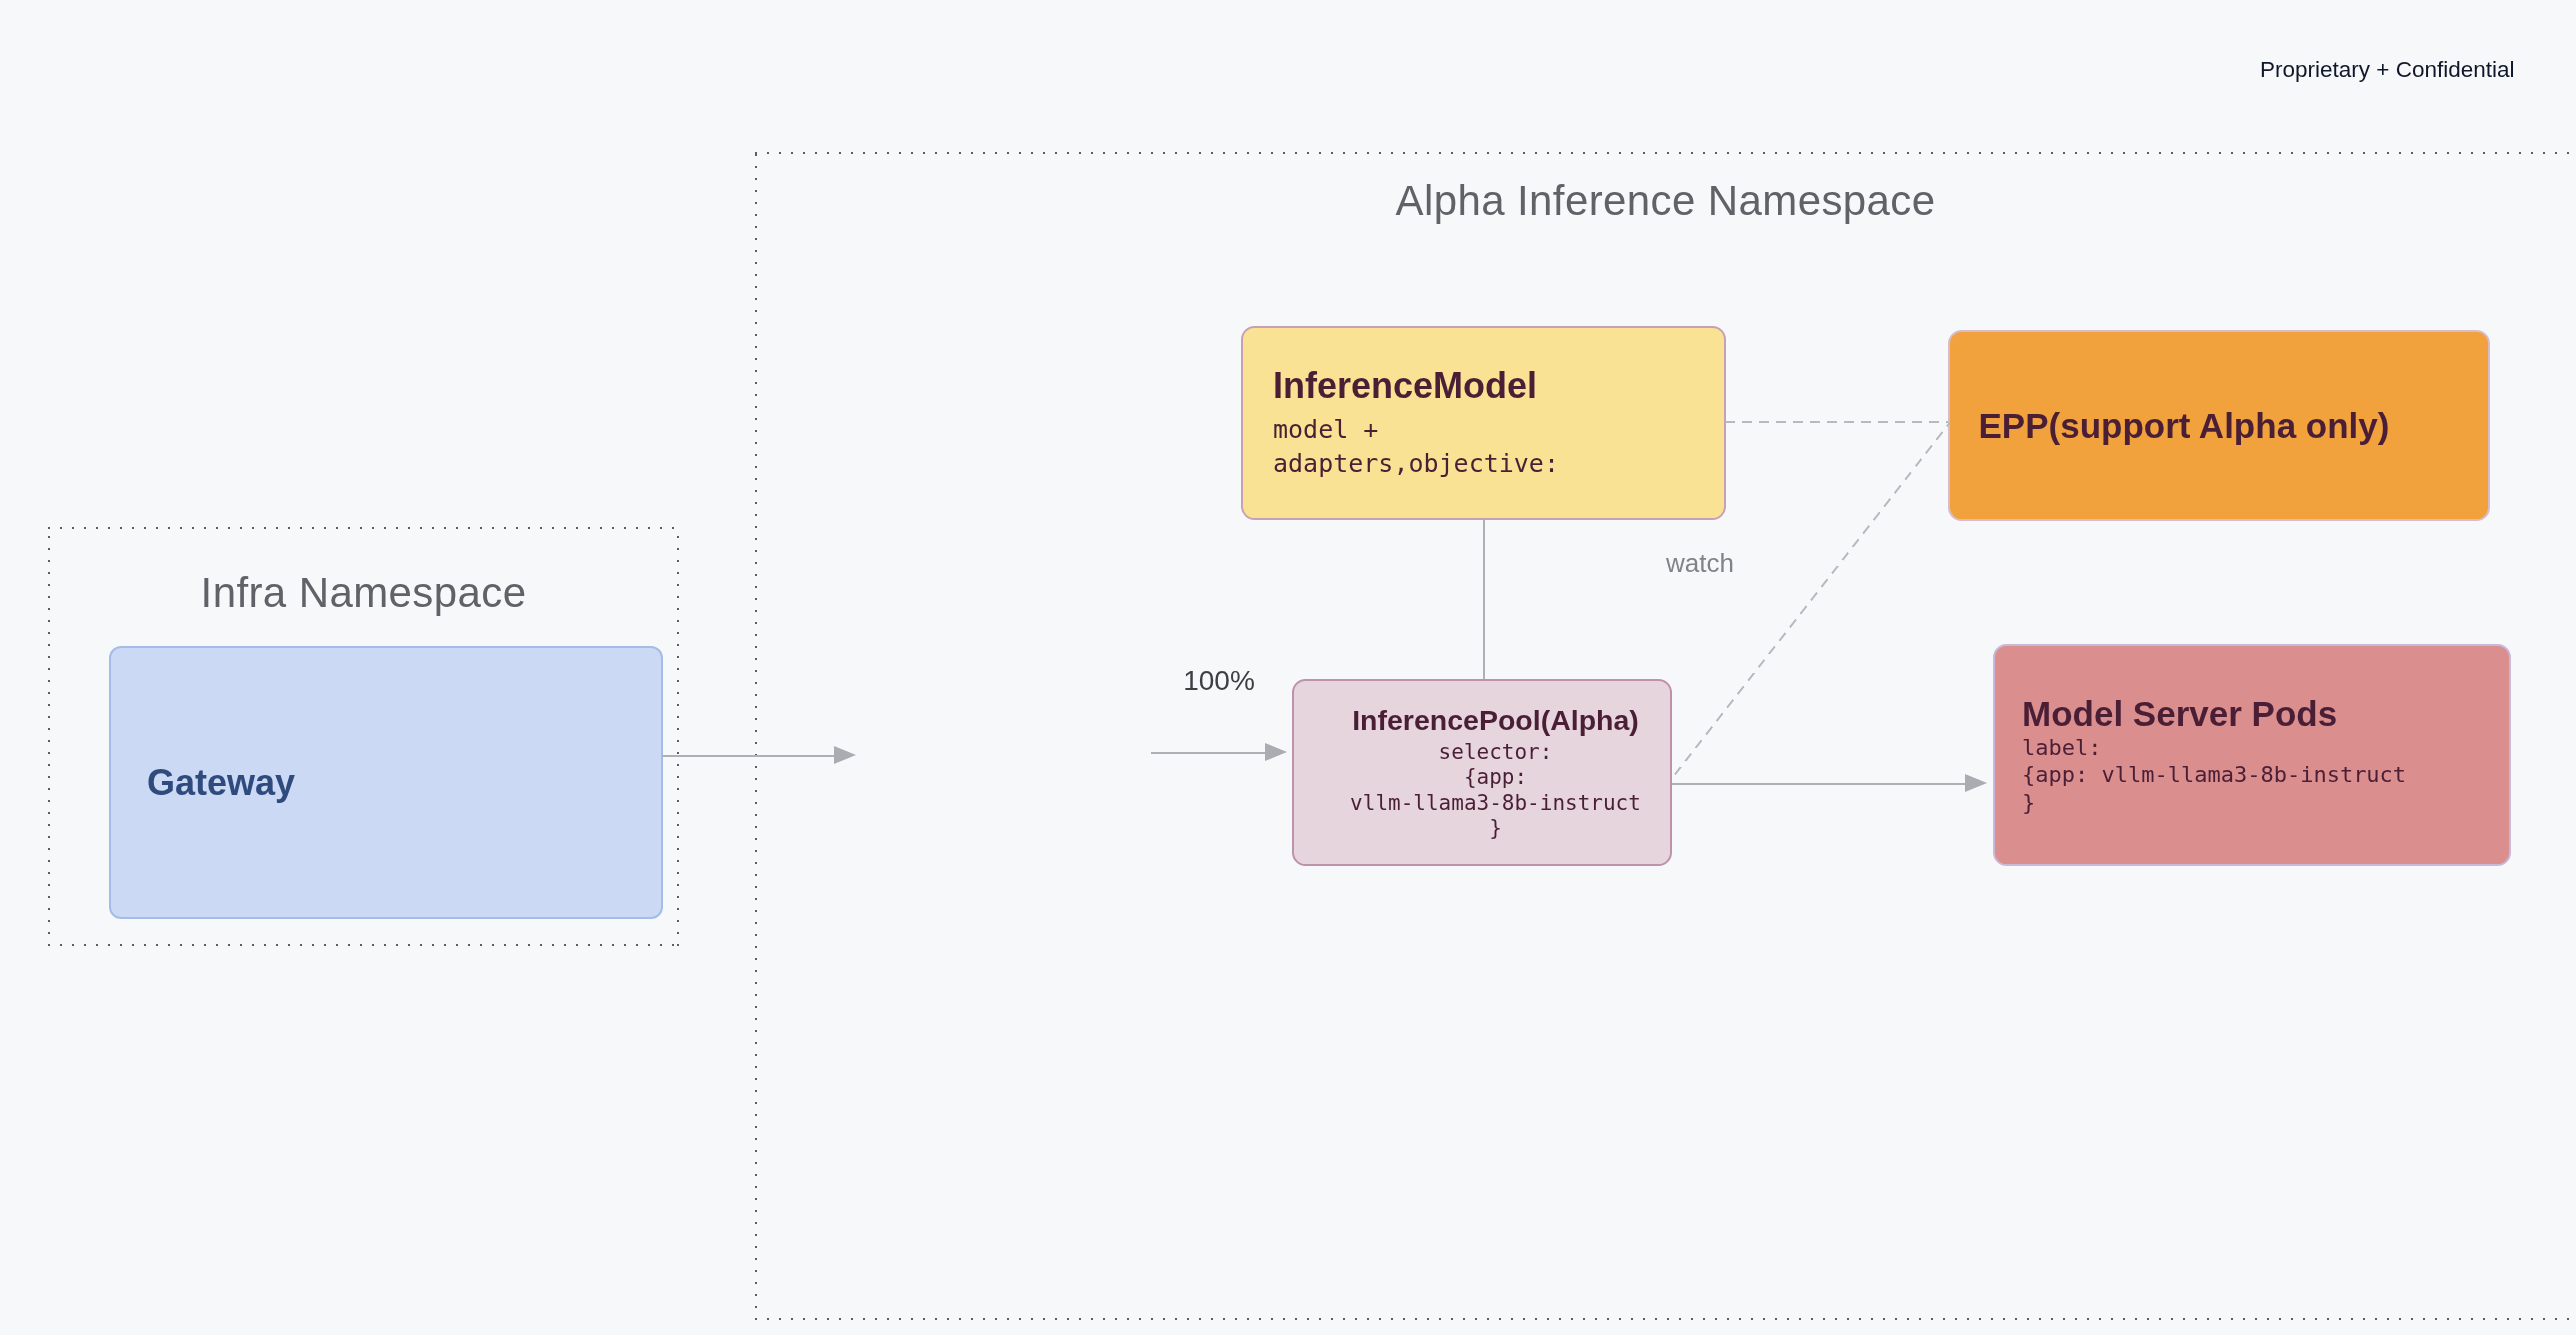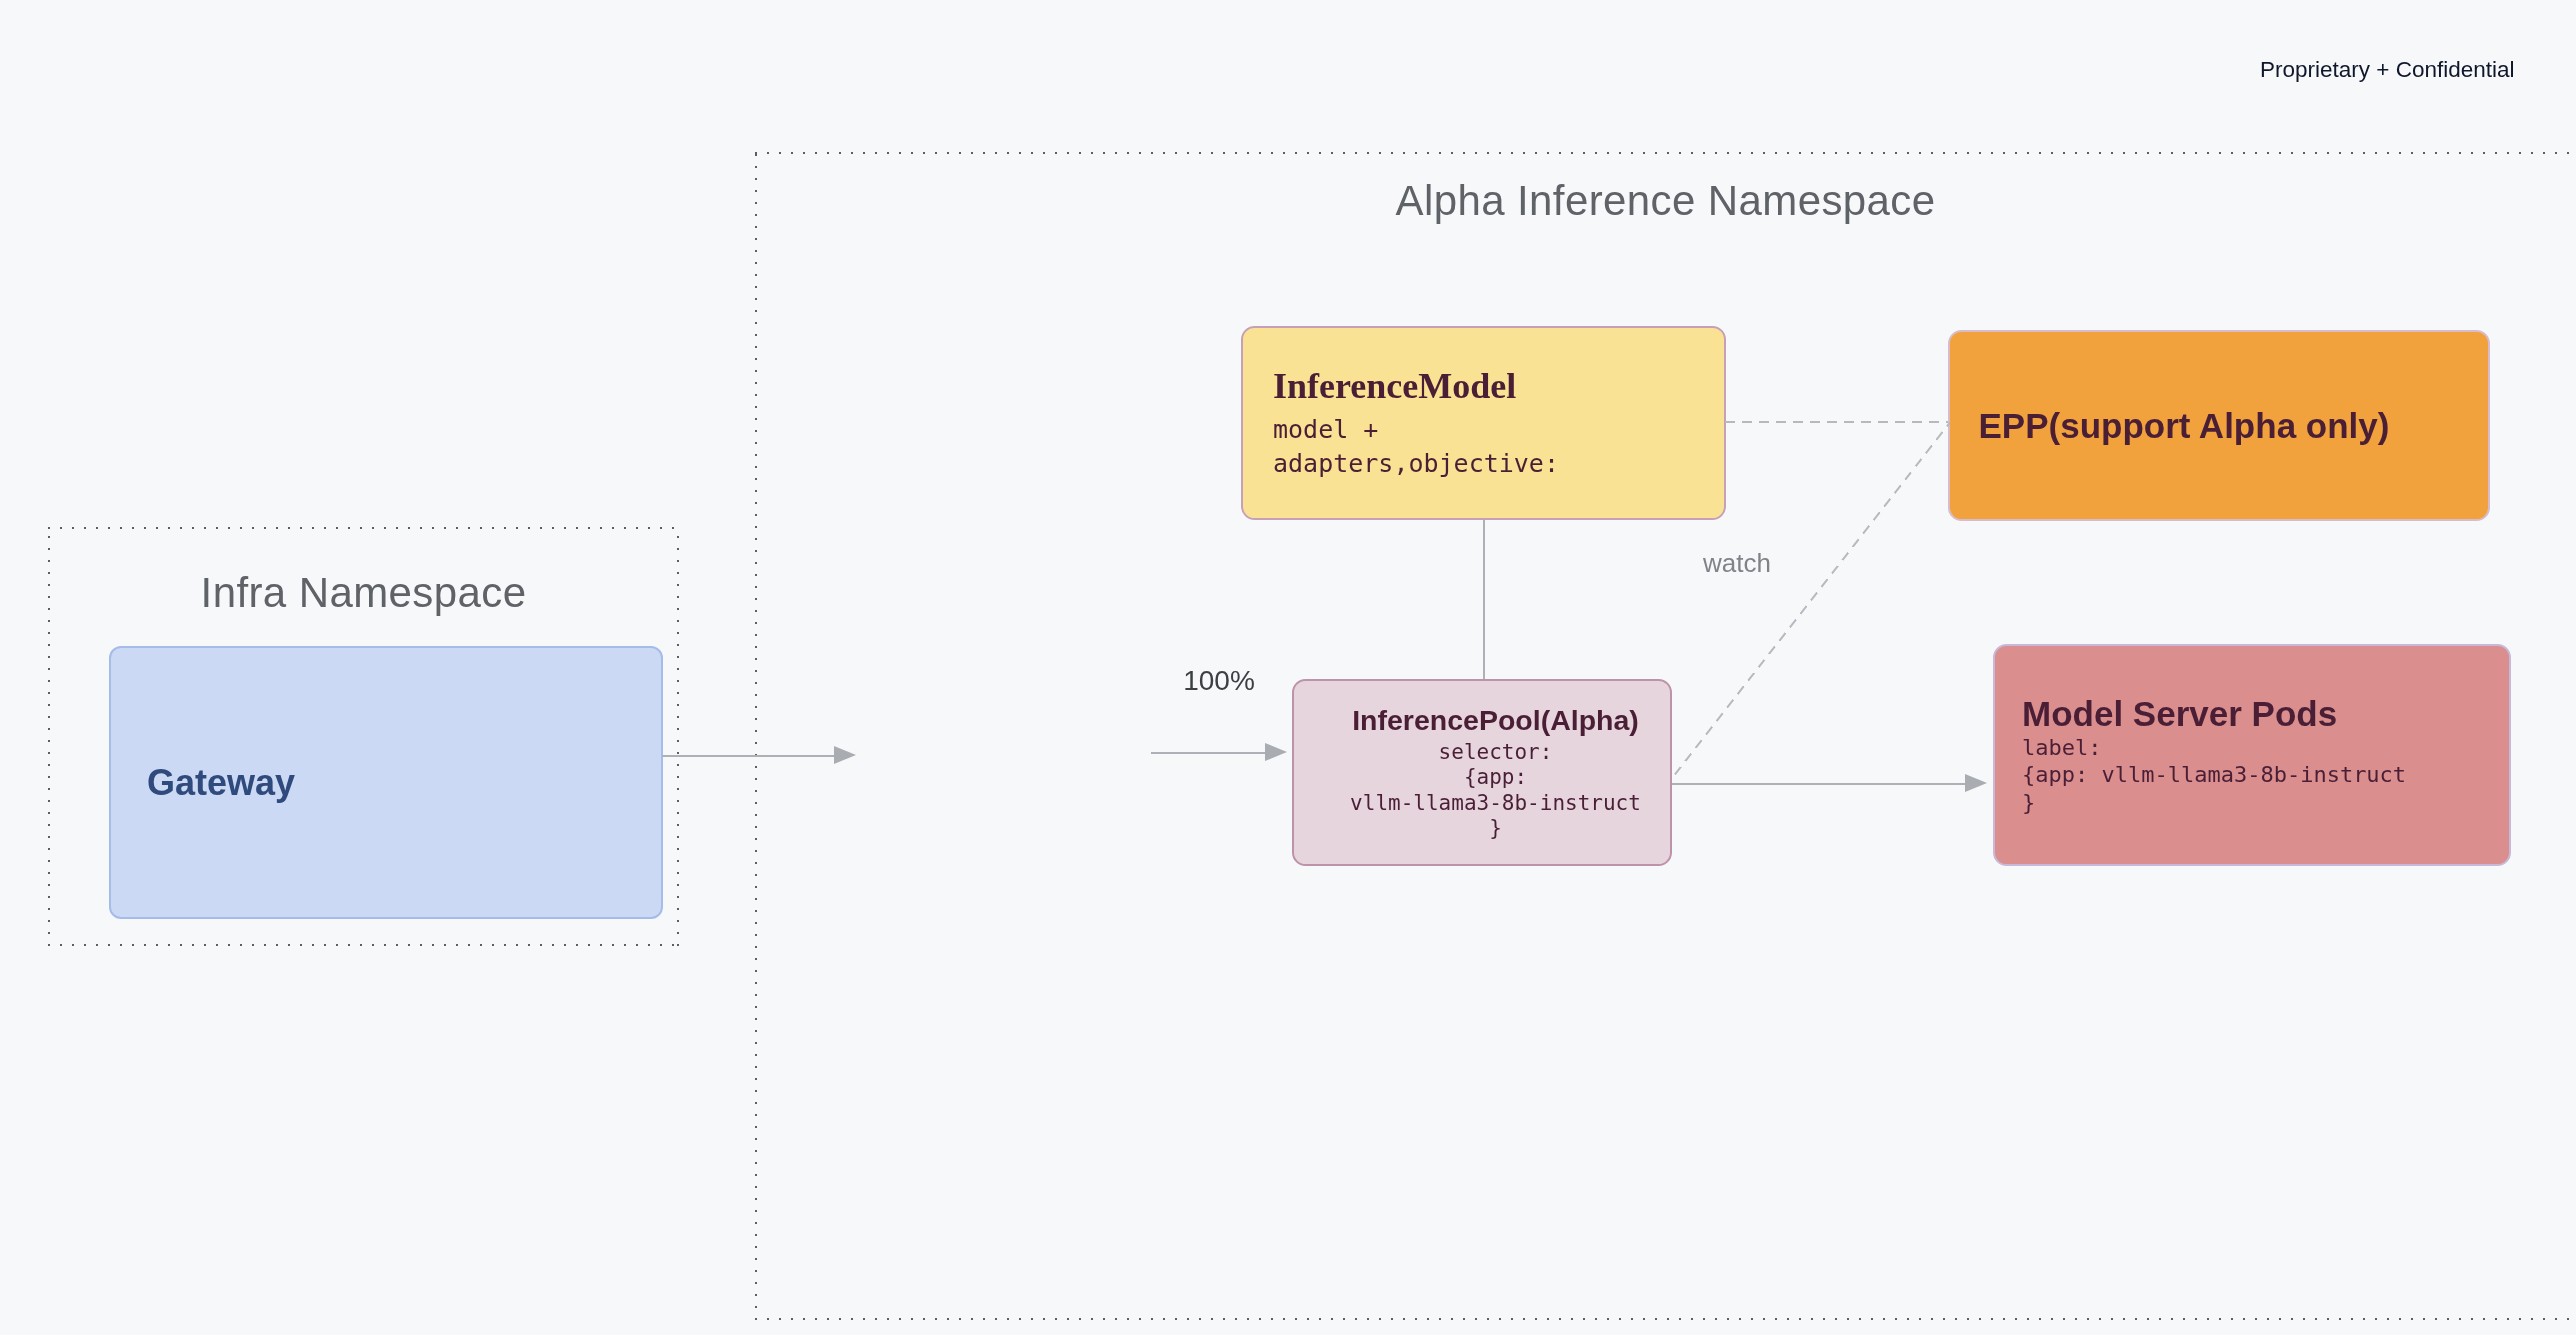--- a/index.html
+++ b/index.html
@@ -69,21 +69,21 @@
   <div class="ns-title" style="left:48px;top:569px;width:631px;">Infra Namespace</div>
 
   <div class="node" style="left:109px;top:646px;width:554px;height:273px;
        background:#cbd9f4;border:2.3px solid #a6bce8;border-radius:12px;padding-left:36px;">
     <div class="title" style="font-size:36px;color:#2f4a7d;">Gateway</div>
   </div>
 
 
   <div class="node" style="left:1241px;top:326px;width:485px;height:194px;
        background:#f9e294;border:2.3px solid #c7a0b8;padding-left:30px;">
-    <div class="title" style="font-size:36px;color:#4a1f36;margin-bottom:6px;font-family:Liberation Serif, serif;">InferenceModel</div>
+    <div class="title" style="font-size:36px;color:#4a1f36;margin-bottom:6px;">InferenceModel</div>
     <div class="code" style="font-size:25px;line-height:1.35;">model +
 adapters,objective:</div>
   </div>
 
   <div class="node" style="left:1948px;top:330px;width:542px;height:191px;
        background:#f1a23d;border:2.3px solid #d9bccb;padding-left:28.5px;">
     <div class="title" style="font-size:35px;color:#4a1f36;">EPP(support Alpha only)</div>
   </div>
 
   <div class="node" style="left:1292px;top:679px;width:380px;height:187px;
@@ -109,21 +109,21 @@
   <div class="hline" style="left:1151px;top:752px;width:116px;"></div>
   <div class="arrowhead" style="left:1265px;top:743px;"></div>
   <div class="edge-label" style="left:1170px;top:665px;width:98px;font-size:28px;text-align:center;">100%</div>
 
   <div class="vline" style="left:1483px;top:519px;height:160px;"></div>
 
   <div class="dash" style="left:1725px;top:421px;width:223px;"></div>
 
   <div class="dash" style="left:1674px;top:774px;width:447px;
        transform:rotate(-52deg);transform-origin:0 0;"></div>
-  <div class="edge-label" style="left:1703px;top:548px;font-size:26px;color:#7f8489;">watch</div>
+  <div class="edge-label" style="left:1666px;top:548px;font-size:26px;color:#7f8489;">watch</div>
 
   <div class="hline" style="left:1672px;top:783px;width:295px;"></div>
   <div class="arrowhead" style="left:1965px;top:774px;"></div>
 
   <div class="brand" style="left:2378px;top:1322px;">Google</div>
 
 </div>
 
 
 </body></html>

